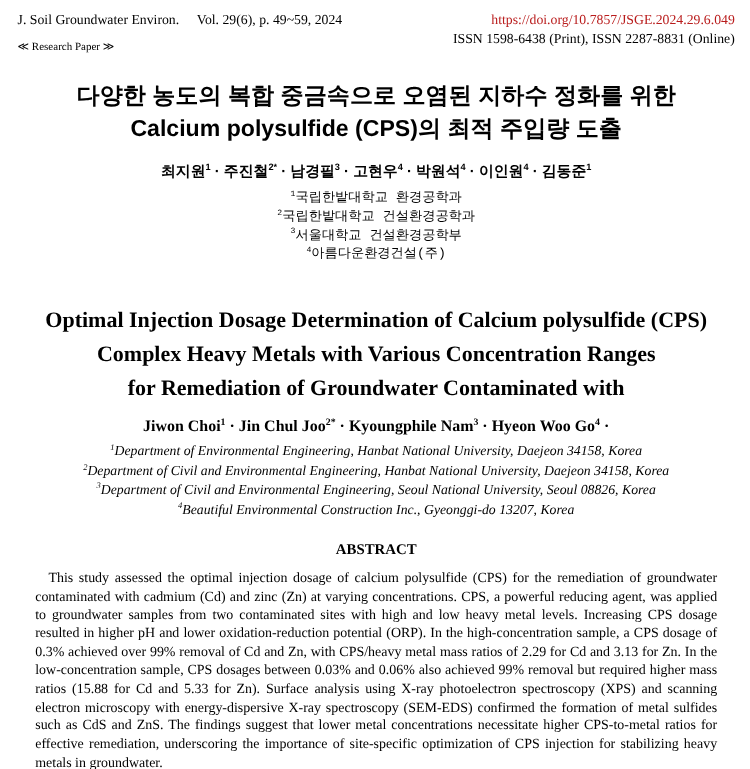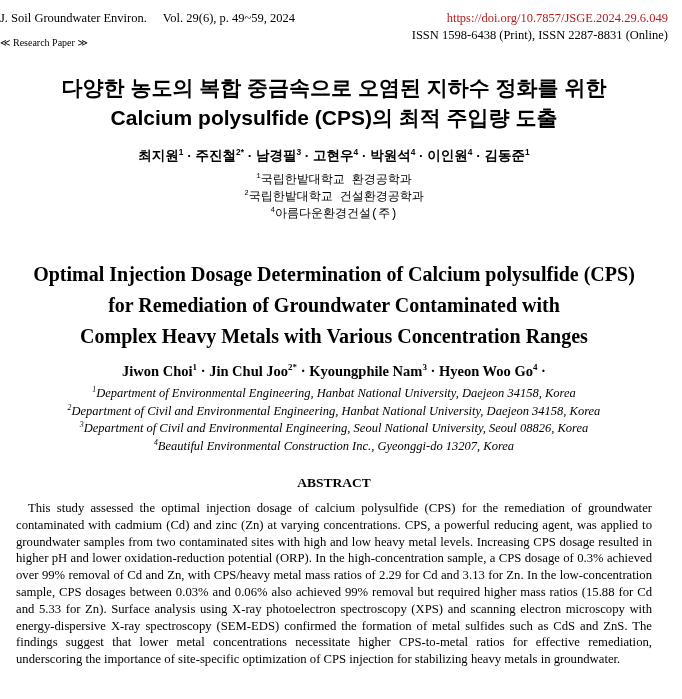--- a/index.html
+++ b/index.html
@@ -11,21 +11,21 @@
   body {
     width: 682px;
     height: 699px;
     overflow: hidden;
     font-family: "Liberation Serif", "DejaVu Serif", serif;
   }
   .page {
     box-sizing: border-box;
     width: 682px;
     height: 495px;
-    padding: 10px 14px 0 0;
+    padding: 10px 14px 0 16px;
   }
   
   .masthead {
     display: flex;
     justify-content: space-between;
     align-items: flex-start;
     font-size: 12.5px;
     line-height: 17px;
   }
   .masthead .left-col .cite-line { white-space: nowrap; }
@@ -120,27 +120,28 @@
   <div class="kr-title">
     <div>다양한 농도의 복합 중금속으로 오염된 지하수 정화를 위한</div>
     <div>Calcium polysulfide (CPS)의 최적 주입량 도출</div>
   </div>
 
   <div class="kr-authors">최지원<sup>1</sup> · 주진철<sup>2*</sup> · 남경필<sup>3</sup> · 고현우<sup>4</sup> · 박원석<sup>4</sup> · 이인원<sup>4</sup> · 김동준<sup>1</sup></div>
 
   <div class="kr-affils">
     <div><sup>1</sup>국립한밭대학교 환경공학과</div>
     <div><sup>2</sup>국립한밭대학교 건설환경공학과</div>
+    <div><sup>3</sup>서울대학교 건설환경공학부</div>
     <div><sup>4</sup>아름다운환경건설(주)</div>
   </div>
 
   <div class="en-title">
     <div>Optimal Injection Dosage Determination of Calcium polysulfide (CPS)</div>
+    <div>Complex Heavy Metals with Various Concentration Ranges</div>
     <div>for Remediation of Groundwater Contaminated with</div>
-    <div>Complex Heavy Metals with Various Concentration Ranges</div>
   </div>
 
   <div class="en-authors">
     <div>Jiwon Choi<sup>1</sup> · Jin Chul Joo<sup>2*</sup> · Kyoungphile Nam<sup>3</sup> · Hyeon Woo Go<sup>4</sup> ·</div>
   </div>
 
   <div class="en-affils">
     <div><sup>1</sup>Department of Environmental Engineering, Hanbat National University, Daejeon 34158, Korea</div>
     <div><sup>2</sup>Department of Civil and Environmental Engineering, Hanbat National University, Daejeon 34158, Korea</div>
     <div><sup>3</sup>Department of Civil and Environmental Engineering, Seoul National University, Seoul 08826, Korea</div>

